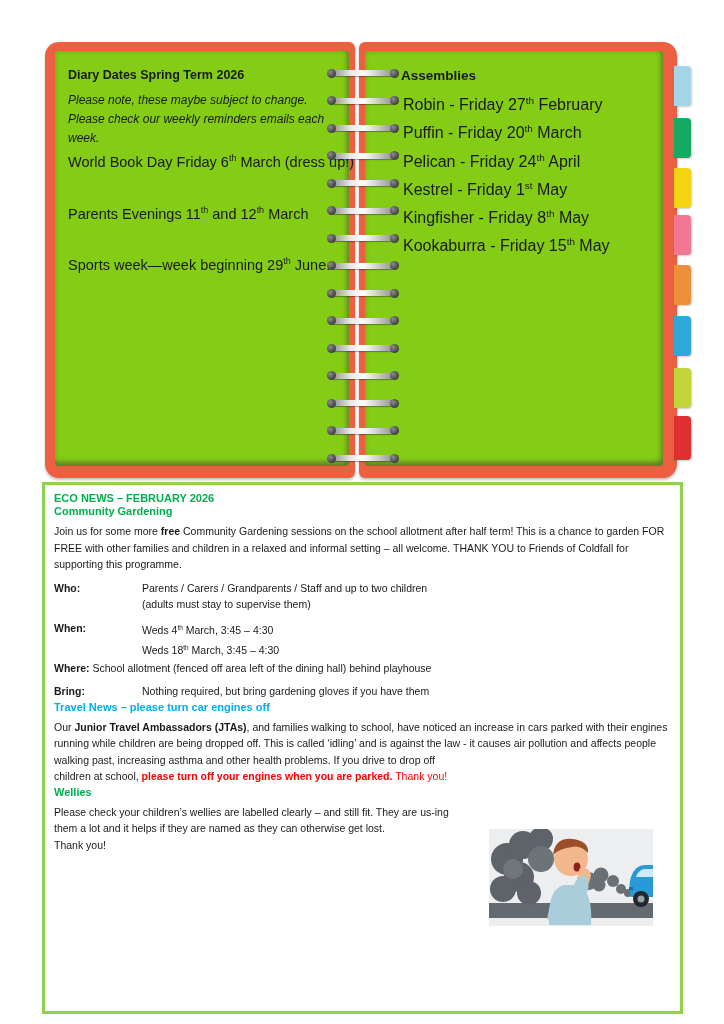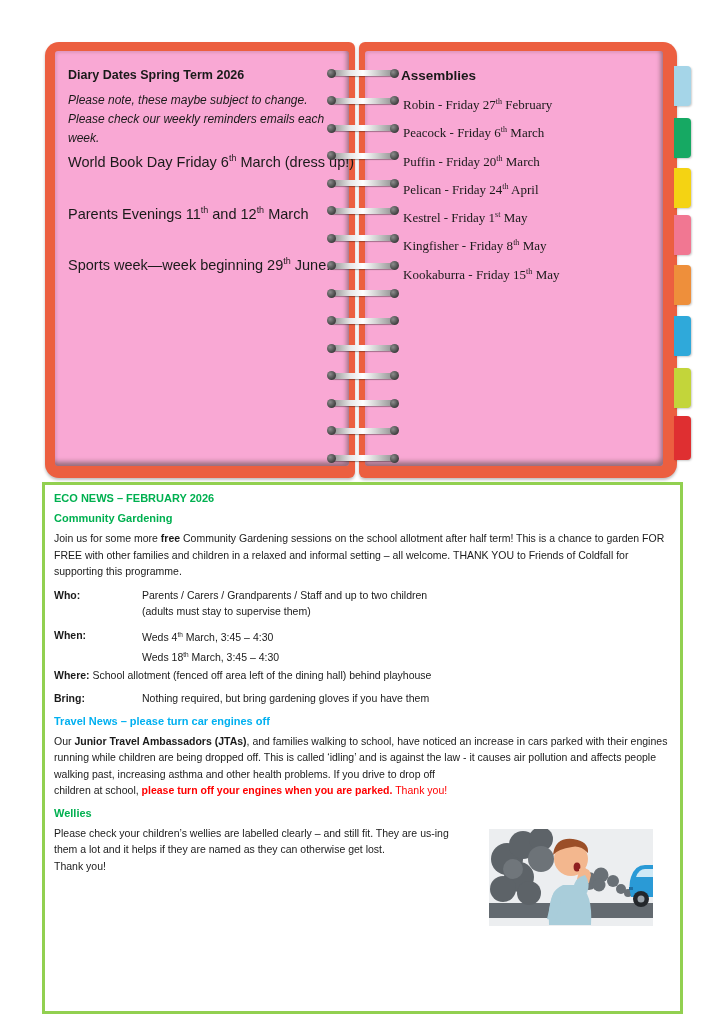--- a/index.html
+++ b/index.html
@@ -6,54 +6,54 @@
   html,body { width:724px; height:1024px; background:#ffffff;
     font-family:"Liberation Sans", sans-serif; color:#1a1a1a; }
   .page { position:relative; width:724px; height:1024px; background:#fff; overflow:hidden; }
 
   
   .notebook { position:absolute; left:45px; top:42px; width:646px; height:436px; }
   .cover { position:absolute; top:0; height:436px; background:#ec5f40;
            box-shadow:0 2px 3px rgba(0,0,0,.25); }
   .cover-left  { left:0;   width:310px; border-radius:14px 6px 6px 14px; }
   .cover-right { left:314px; width:318px; border-radius:6px 14px 14px 6px; }
-  .npage { position:absolute; background:#f9a8d4;
+  .npage { position:absolute; background:#84cc16;
            box-shadow: inset -4px -6px 5px -2px rgba(70,62,52,.55), inset 2px 2px 3px rgba(0,0,0,.10); }
   .npage-left  { left:10px; top:9px; right:6px; bottom:12px; border-radius:3px; }
   .npage-right { left:6px; top:9px; right:14px; bottom:12px; border-radius:3px; }
 
   .d-title { position:absolute; left:13px; top:17px; font-size:12.5px; font-weight:bold; }
   .d-note  { position:absolute; left:13px; top:40px; font-size:12px; font-style:italic; line-height:19px; }
   .d-entry { position:absolute; left:13px; width:298px; font-size:14.5px; line-height:25px; }
   .e1 { top:99px; } .e2 { top:151px; } .e3 { top:202px; }
   .d-entry sup, .a-item sup, .when-val sup { font-size:62%; vertical-align:super; line-height:0; }
 
   .a-title { position:absolute; left:36px; top:17px; font-size:13.5px; font-weight:bold; }
   .a-list  { position:absolute; left:38px; top:40px; }
-  .a-item  { font-size:13px; height:28.3px; line-height:28.3px; white-space:nowrap;font-family:Liberation Serif, serif; }
+  .a-item  { font-size:16px; height:28.3px; line-height:28.3px; white-space:nowrap; }
 
   .rings { position:absolute; left:0; top:0; width:100%; height:100%; pointer-events:none; }
   .ring { position:absolute; left:287px; width:62px; height:6px; border-radius:3px;
           background:linear-gradient(90deg,#8f8f8f,#e8e8e8 30%,#ffffff 50%,#d5d5d5 70%,#8f8f8f);
           box-shadow:0 1px 1px rgba(0,0,0,.35); }
   .ring::before, .ring::after { content:""; position:absolute; top:-1.5px; width:9px; height:9px;
           border-radius:50%; background:radial-gradient(circle at 35% 35%, #8c8c8c, #3f3f3f 70%); }
   .ring::before { left:-5px; } .ring::after { right:-5px; }
 
   .tabs { position:absolute; left:0; top:0; width:100%; height:100%; }
   .tab { position:absolute; left:629px; width:17px; height:40px; border-radius:0 4px 4px 0;
          box-shadow:1px 1px 2px rgba(0,0,0,.2); }
 
   
   .eco-box { position:absolute; left:42px; top:482px; width:641px; height:532px;
              border:3px solid #92d050; background:#fff; padding:5px 9px; overflow:hidden; }
   .eco-title { margin-top:2px; font-size:11px; font-weight:bold; color:#00b050; }
   .eco-h { font-size:11px; font-weight:bold; }
   .green { color:#00b050; } .blue { color:#00b0f0; }
-  .eco-h { margin-top:8px; }
+  .eco-h { margin-top:1px; }
   .eco-p { font-size:10.5px; line-height:16.5px; margin-top:6px; }
   .garden-p { width:615px; }
   .detail-row { display:flex; margin-top:7px; font-size:10.5px; line-height:16.5px; }
   .dlabel { width:88px; font-weight:bold; flex:none; }
   .when-val { line-height:20px; }
   .where-row { font-size:10.5px; line-height:16.5px; }
   .where-row b { font-weight:bold; }
   .travel-p { width:621px; }
   .travel-tail { width:432px; font-size:10.5px; line-height:16.5px; }
   .red { color:#ff0000;margin-top:40px; }
@@ -81,21 +81,20 @@
         <div class="d-entry e2"><span>Parents Evenings 11</span><sup>th</sup><span> and 12</span><sup>th</sup><span> March</span></div>
         <div class="d-entry e3"><span>Sports week—week beginning  29</span><sup>th</sup><span> June.</span></div>
       </div>
     </div>
 
     <div class="cover cover-right">
       <div class="npage npage-right">
         <div class="a-title">Assemblies</div>
         <div class="a-list">
           <div class="a-item"><span>Robin - Friday 27</span><sup>th</sup><span> February</span></div>
-          <div class="a-item"><span>Peacock - Friday 6</span><sup>th</sup><span> March</span></div>
           <div class="a-item"><span>Puffin - Friday 20</span><sup>th</sup><span> March</span></div>
           <div class="a-item"><span>Pelican - Friday 24</span><sup>th</sup><span> April</span></div>
           <div class="a-item"><span>Kestrel - Friday 1</span><sup>st</sup><span> May</span></div>
           <div class="a-item"><span>Kingfisher - Friday 8</span><sup>th</sup><span> May</span></div>
           <div class="a-item"><span>Kookaburra - Friday 15</span><sup>th</sup><span>  May</span></div>
         </div>
       </div>
     </div>
 
     <div class="tabs">

